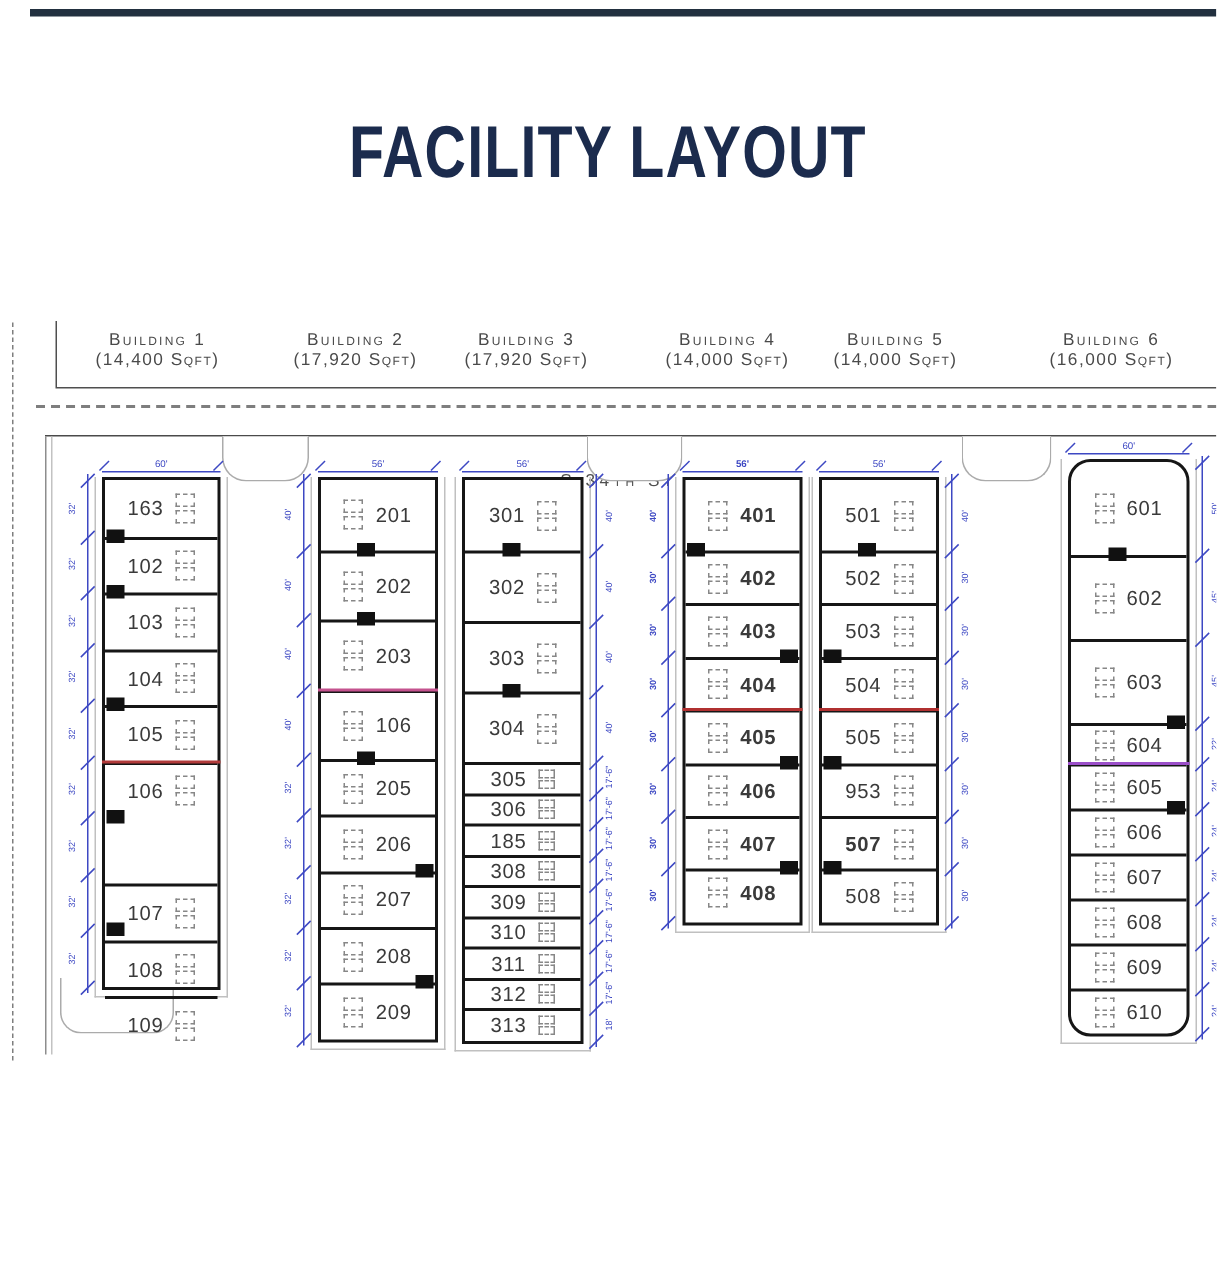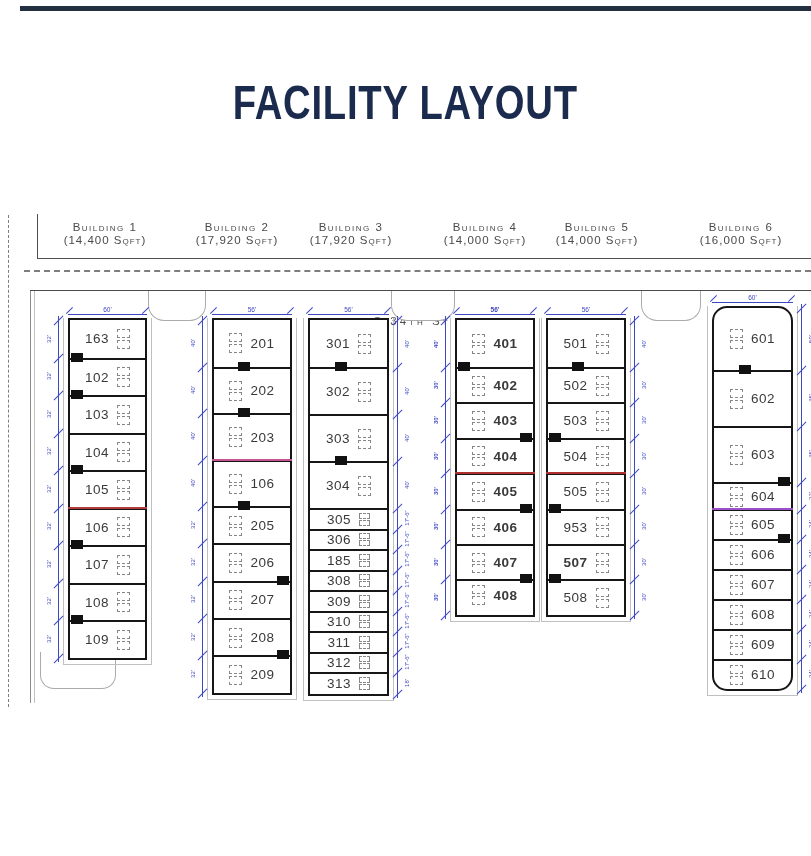--- a/index.html
+++ b/index.html
@@ -160,21 +160,21 @@
         </div>
         <div class="unit" style="height: 37.5px;">
           <div class="unit-inner">
             <span class="unit-no">106</span>
             <span class="bracket">
               <i></i>
               <i></i>
             </span>
           </div>
         </div>
-        <div class="unit" style="height: 37.5px;">
+        <div class="unit" style="height: 37.5px; margin-top: 44px;">
           <div class="unit-inner">
             <span class="unit-no">107</span>
             <span class="bracket">
               <i></i>
               <i></i>
             </span>
           </div>
         </div>
         <div class="unit" style="height: 37.5px;">
           <div class="unit-inner">

